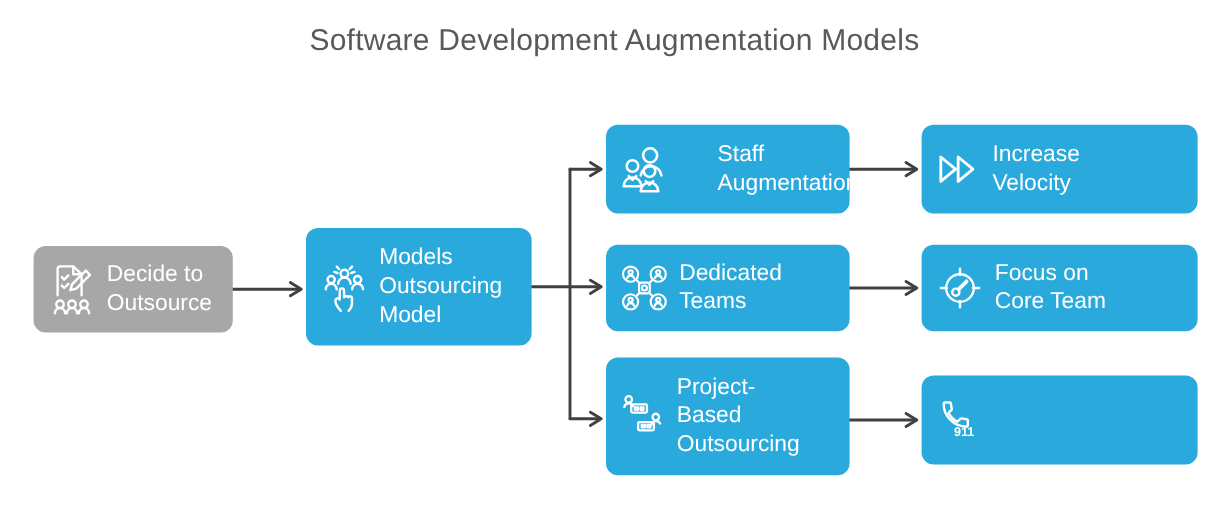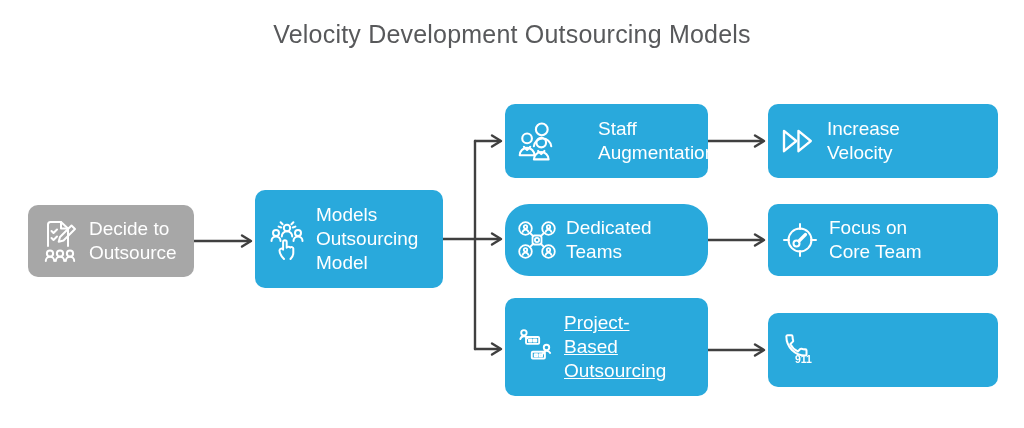--- a/index.html
+++ b/index.html
@@ -15,39 +15,39 @@
   .node{
     position:absolute;display:flex;align-items:center;gap:9px;
     padding:0 8px 0 12px;border-radius:10px;color:#fff;background:#29a9dc;
     box-sizing:border-box;
   }
   .node .icon{flex:0 0 auto;display:flex;align-items:flex-start;justify-content:center;}
   .node .label{font-size:19px;line-height:1.26;font-weight:400;}
   .node-decide   {left:28px; top:205px;width:166px;height:72px;background:#a7a7a7;}
   .node-choose   {left:255px;top:190px;width:188px;height:98px;}
   .node-staff    {left:505px;top:104px;width:203px;height:74px;gap:43px;}
-  .node-dedicated{left:505px;top:204px;width:203px;height:72px;border-radius:24px;}
-  .node-project  {left:505px;top:298px;width:203px;height:98px;text-decoration:underline;}
+  .node-dedicated{left:505px;top:204px;width:203px;height:72px;}
+  .node-project  {left:505px;top:298px;width:203px;height:98px;}
   .node-velocity {left:768px;top:104px;width:230px;height:74px;}
   .node-focus    {left:768px;top:204px;width:230px;height:72px;}
   .node-derisk   {left:768px;top:313px;width:230px;height:74px;}
   .node-decide .label{max-width:96px;}
   .node-choose .label{max-width:112px;}
   .node-dedicated .label{max-width:100px;}
   .node-project .label{max-width:106px;}
   .node-velocity .label{max-width:110px;}
   .node-focus .label{max-width:100px;}
   svg.glyph{display:block;}
 </style>
 </head>
 <body>
 
 <div class="stage">
 
-  <h1 class="title">Velocity Development Outsourcing Models</h1>
+  <h1 class="title">Software Development Augmentation Models</h1>
 
   <svg class="connectors" width="1024" height="428" viewBox="0 0 1024 428">
     <g stroke="#404040" stroke-width="2.4" fill="none" stroke-linecap="round" stroke-linejoin="round">
 
       <path d="M190,241 H250"></path>
       <path d="M242,235.5 L251,241 L242,246.5"></path>
 
       <path d="M443,239 H475 M475,141 V349"></path>
 
       <path d="M475,141 H500"></path>

